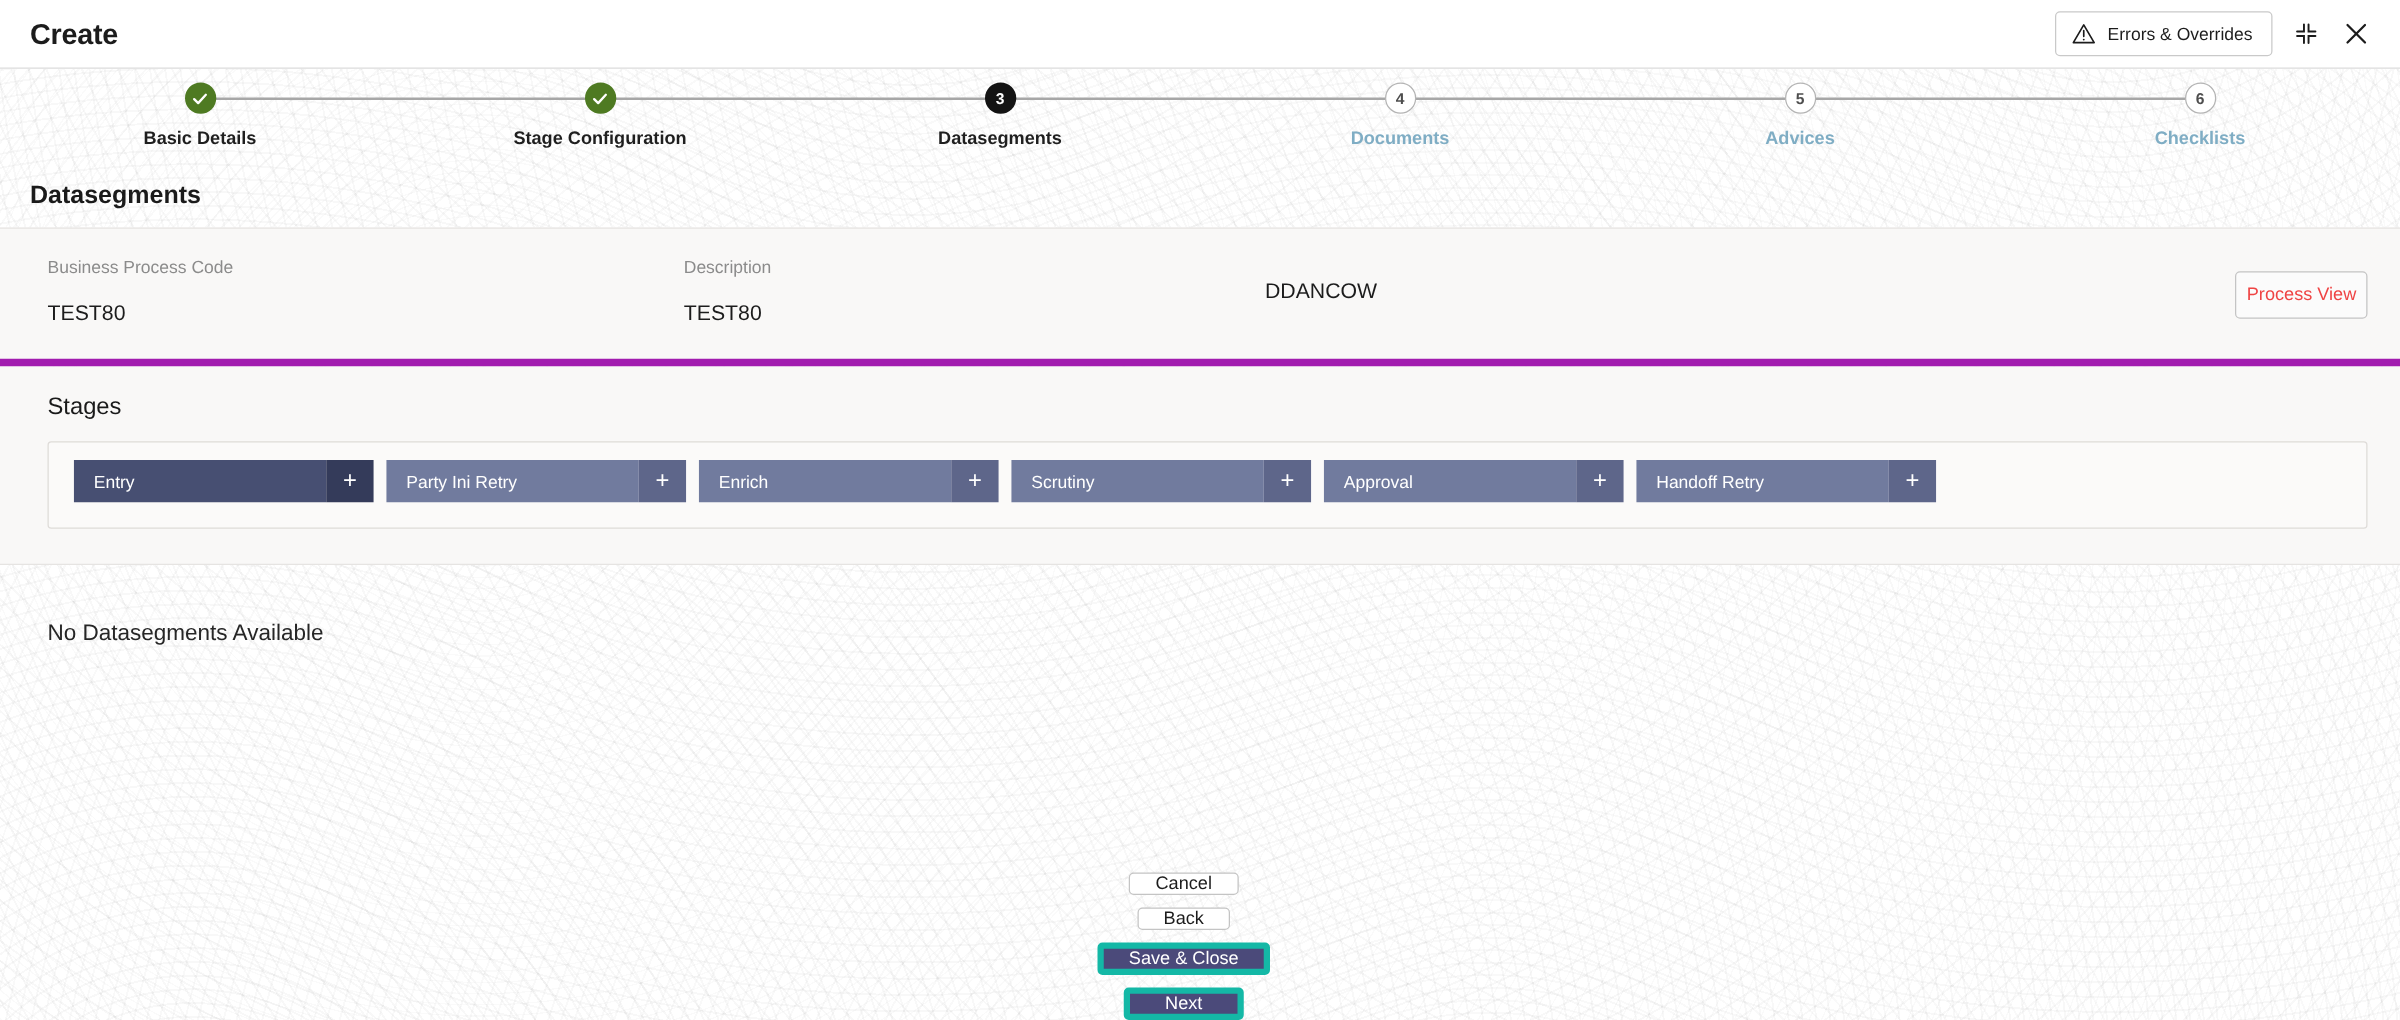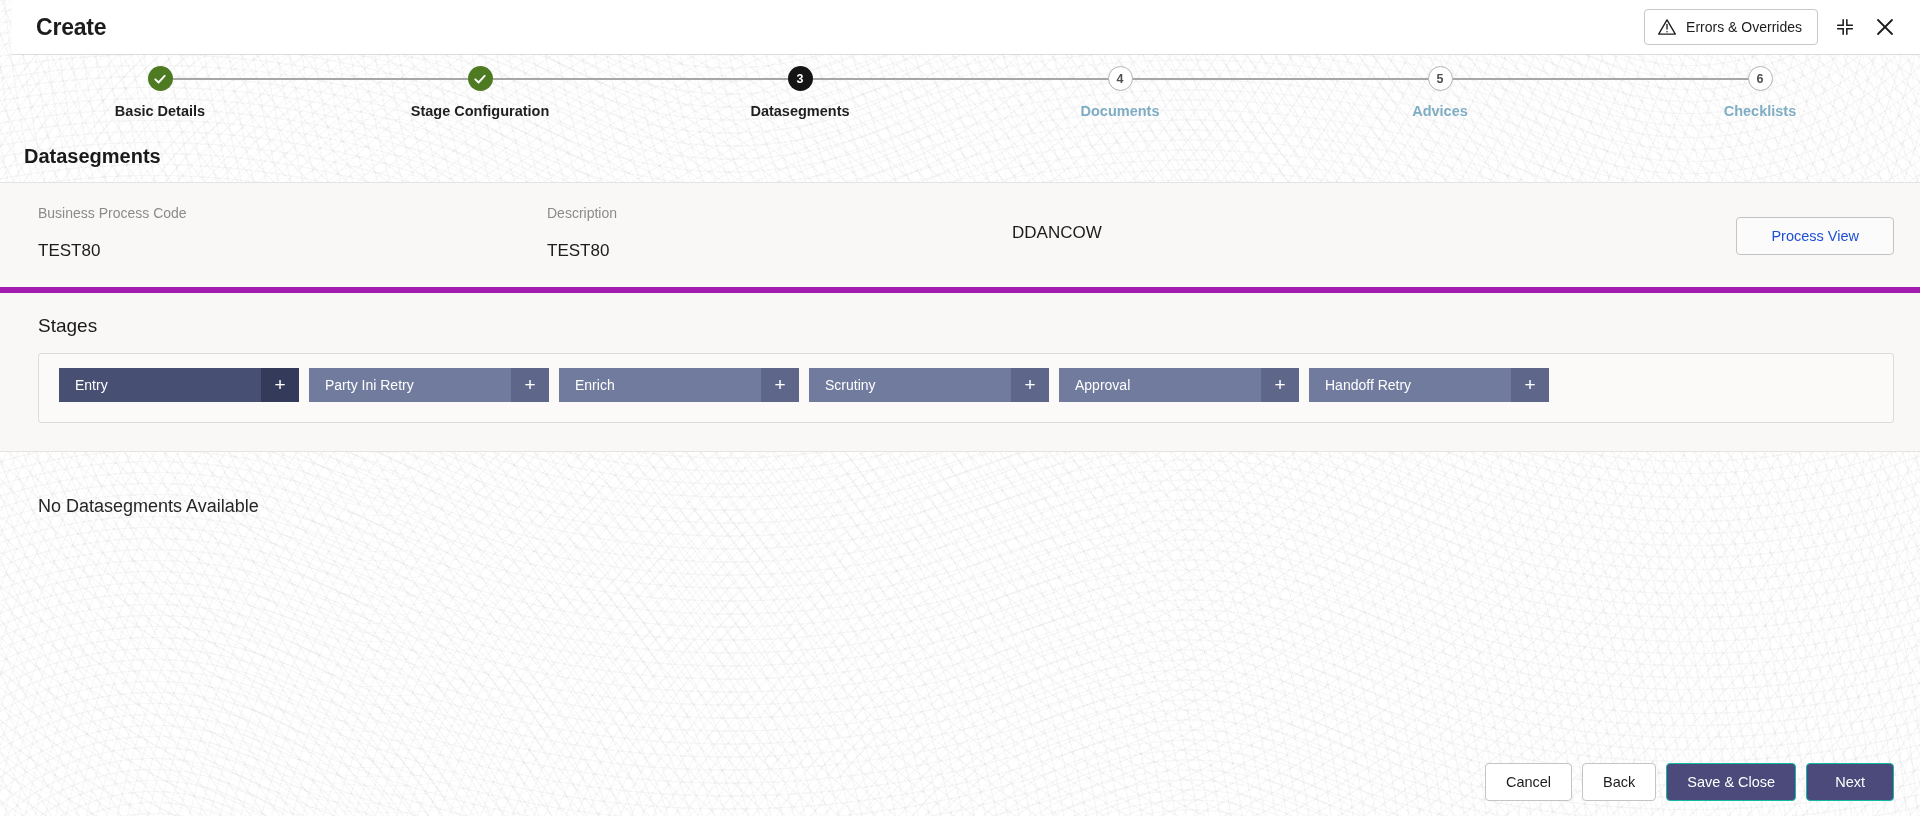--- a/index.html
+++ b/index.html
@@ -36,21 +36,20 @@
   
   .topbar {
     position: relative;
     height: 55px;
     background: #ffffff;
     border-bottom: 1px solid #dcdcdc;
     display: flex;
     align-items: center;
     padding: 0 22px 0 24px;
     z-index: 5;
-    margin-left: 12px;
   }
   .topbar-title {
     font-size: 23px;
     font-weight: bold;
     color: #1c1c1c;
     letter-spacing: -0.2px;
   }
   .topbar-right {
     margin-left: auto;
     display: flex;
@@ -179,23 +178,23 @@
     font-size: 17px;
     color: #1c1c1c;
   }
   .process-view-btn {
     margin-left: auto;
     margin-top: 6px;
     border: 1px solid #c4c4c4;
     background: #fbfbfb;
     border-radius: 4px;
     height: 38px;
-    padding: 0 34px;
+    padding: 0 8px;
     font-size: 14.5px;
-    color: #1d4ed8;
+    color: #ef4444;
     cursor: pointer;
     font-family: "Liberation Sans", sans-serif;
     white-space: nowrap;
   }
 
   
   .stages-block {
     background: #f9f8f7;
     border-bottom: 1px solid #e6e4e2;
     padding: 22px 26px 28px 38px;
@@ -266,37 +265,38 @@
     position: absolute;
     left: 0; right: 0; bottom: 0;
     height: 68px;
     display: flex;
     align-items: center;
     justify-content: flex-end;
     gap: 10px;
     padding: 0 26px 0 0;
     background: transparent;
     z-index: 4;
+    flex-direction: column;
   }
   .btn {
     height: 38px;
     border-radius: 4px;
     font-size: 14.5px;
     padding: 0 20px;
     cursor: pointer;
     font-family: "Liberation Sans", sans-serif;
   }
   .btn.secondary {
     background: #ffffff;
     border: 1px solid #c4c4c4;
     color: #1c1c1c;
   }
   .btn.primary {
     background: #4b4a7a;
-    border: 1px solid #14b8a6;
+    border: 5px solid #14b8a6;
     color: #ffffff;
   }
   .btn.next { padding: 0 28px; }
 
   svg { display: block; }
 </style>
 </head>
 <body>
 
 <div class="page">

